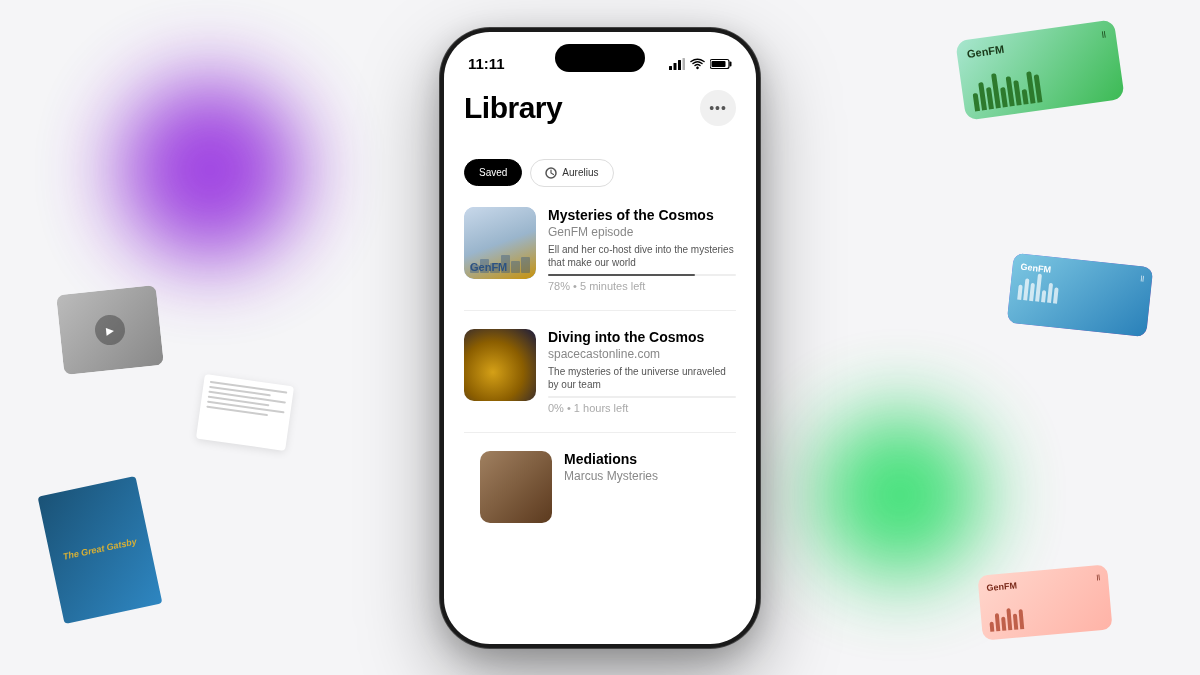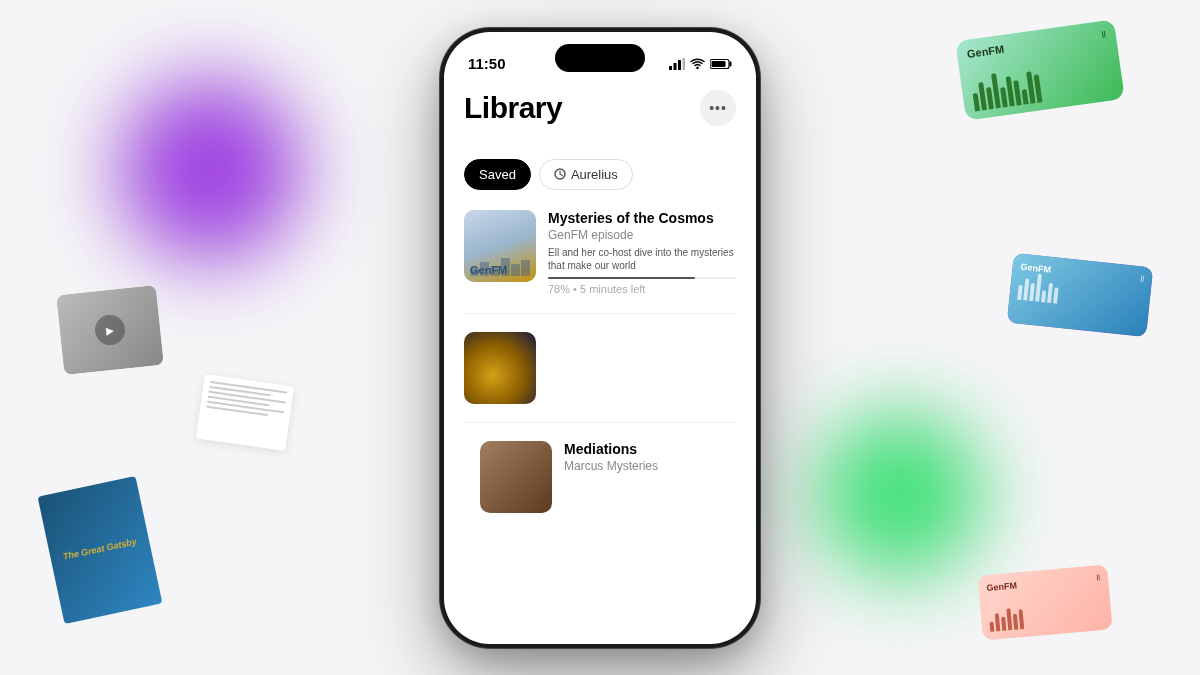--- a/index.html
+++ b/index.html
@@ -231,21 +231,21 @@
       gap: 8px;
       margin-bottom: 20px;
     }
 
     .tab-pill {
       display: flex;
       align-items: center;
       gap: 5px;
       padding: 7px 14px;
       border-radius: 20px;
-      font-size: 13px;
+      font-size: 10px;
       font-weight: 500;
       cursor: pointer;
       border: 1.5px solid #ddd;
       background: white;
       color: #333;
     }
 
     .tab-pill.active {
       background: #000;
       color: white;
@@ -480,21 +480,21 @@
       <div style="width:4px;height:20px;background:#c0604a;border-radius:2px 2px 0 0;"></div>
     </div>
   </div>
 </div>
 
 <div class="phone-wrapper">
   <div class="phone-frame">
     <div class="phone-screen">
 
       <div class="status-bar">
-        <span class="status-time">11:50</span>
+        <span class="status-time">11:11</span>
         <div class="dynamic-island"></div>
         <div class="status-icons">
 
           <svg width="16" height="12" viewBox="0 0 16 12">
             <rect x="0" y="8" width="3" height="4" rx="0.5" fill="#000"></rect>
             <rect x="4.5" y="5" width="3" height="7" rx="0.5" fill="#000"></rect>
             <rect x="9" y="2" width="3" height="10" rx="0.5" fill="#000"></rect>
             <rect x="13.5" y="0" width="2.5" height="12" rx="0.5" fill="#000" opacity="0.3"></rect>
           </svg>
 
@@ -562,20 +562,29 @@
               <div class="item-desc">Ell and her co-host dive into the mysteries that make our world</div>
               <div class="progress-bar">
                 <div class="progress-fill" style="width:78%;"></div>
               </div>
               <div class="item-meta">78% • 5 minutes left</div>
             </div>
           </div>
 
           <div class="library-item">
             <div class="item-thumb cosmos-thumb" style="background: radial-gradient(circle at 40% 60%, #d4a017, #8b5e00, #1a1a3e);"></div>
+            <div class="item-info">
+              <div class="item-title">Diving into the Cosmos</div>
+              <div class="item-source">spacecastonline.com</div>
+              <div class="item-desc">The mysteries of the universe unraveled by our team</div>
+              <div class="progress-bar">
+                <div class="progress-fill" style="width:0%;"></div>
+              </div>
+              <div class="item-meta">0% • 1 hours left</div>
+            </div>
           </div>
 
           <div class="library-item">
             <div class="item-thumb mediations-thumb" style="background:linear-gradient(135deg, #a08060, #5c3a1e);"></div>
             <div class="item-info">
               <div class="item-title">Mediations</div>
               <div class="item-source">Marcus Mysteries</div>
             </div>
           </div>
 

